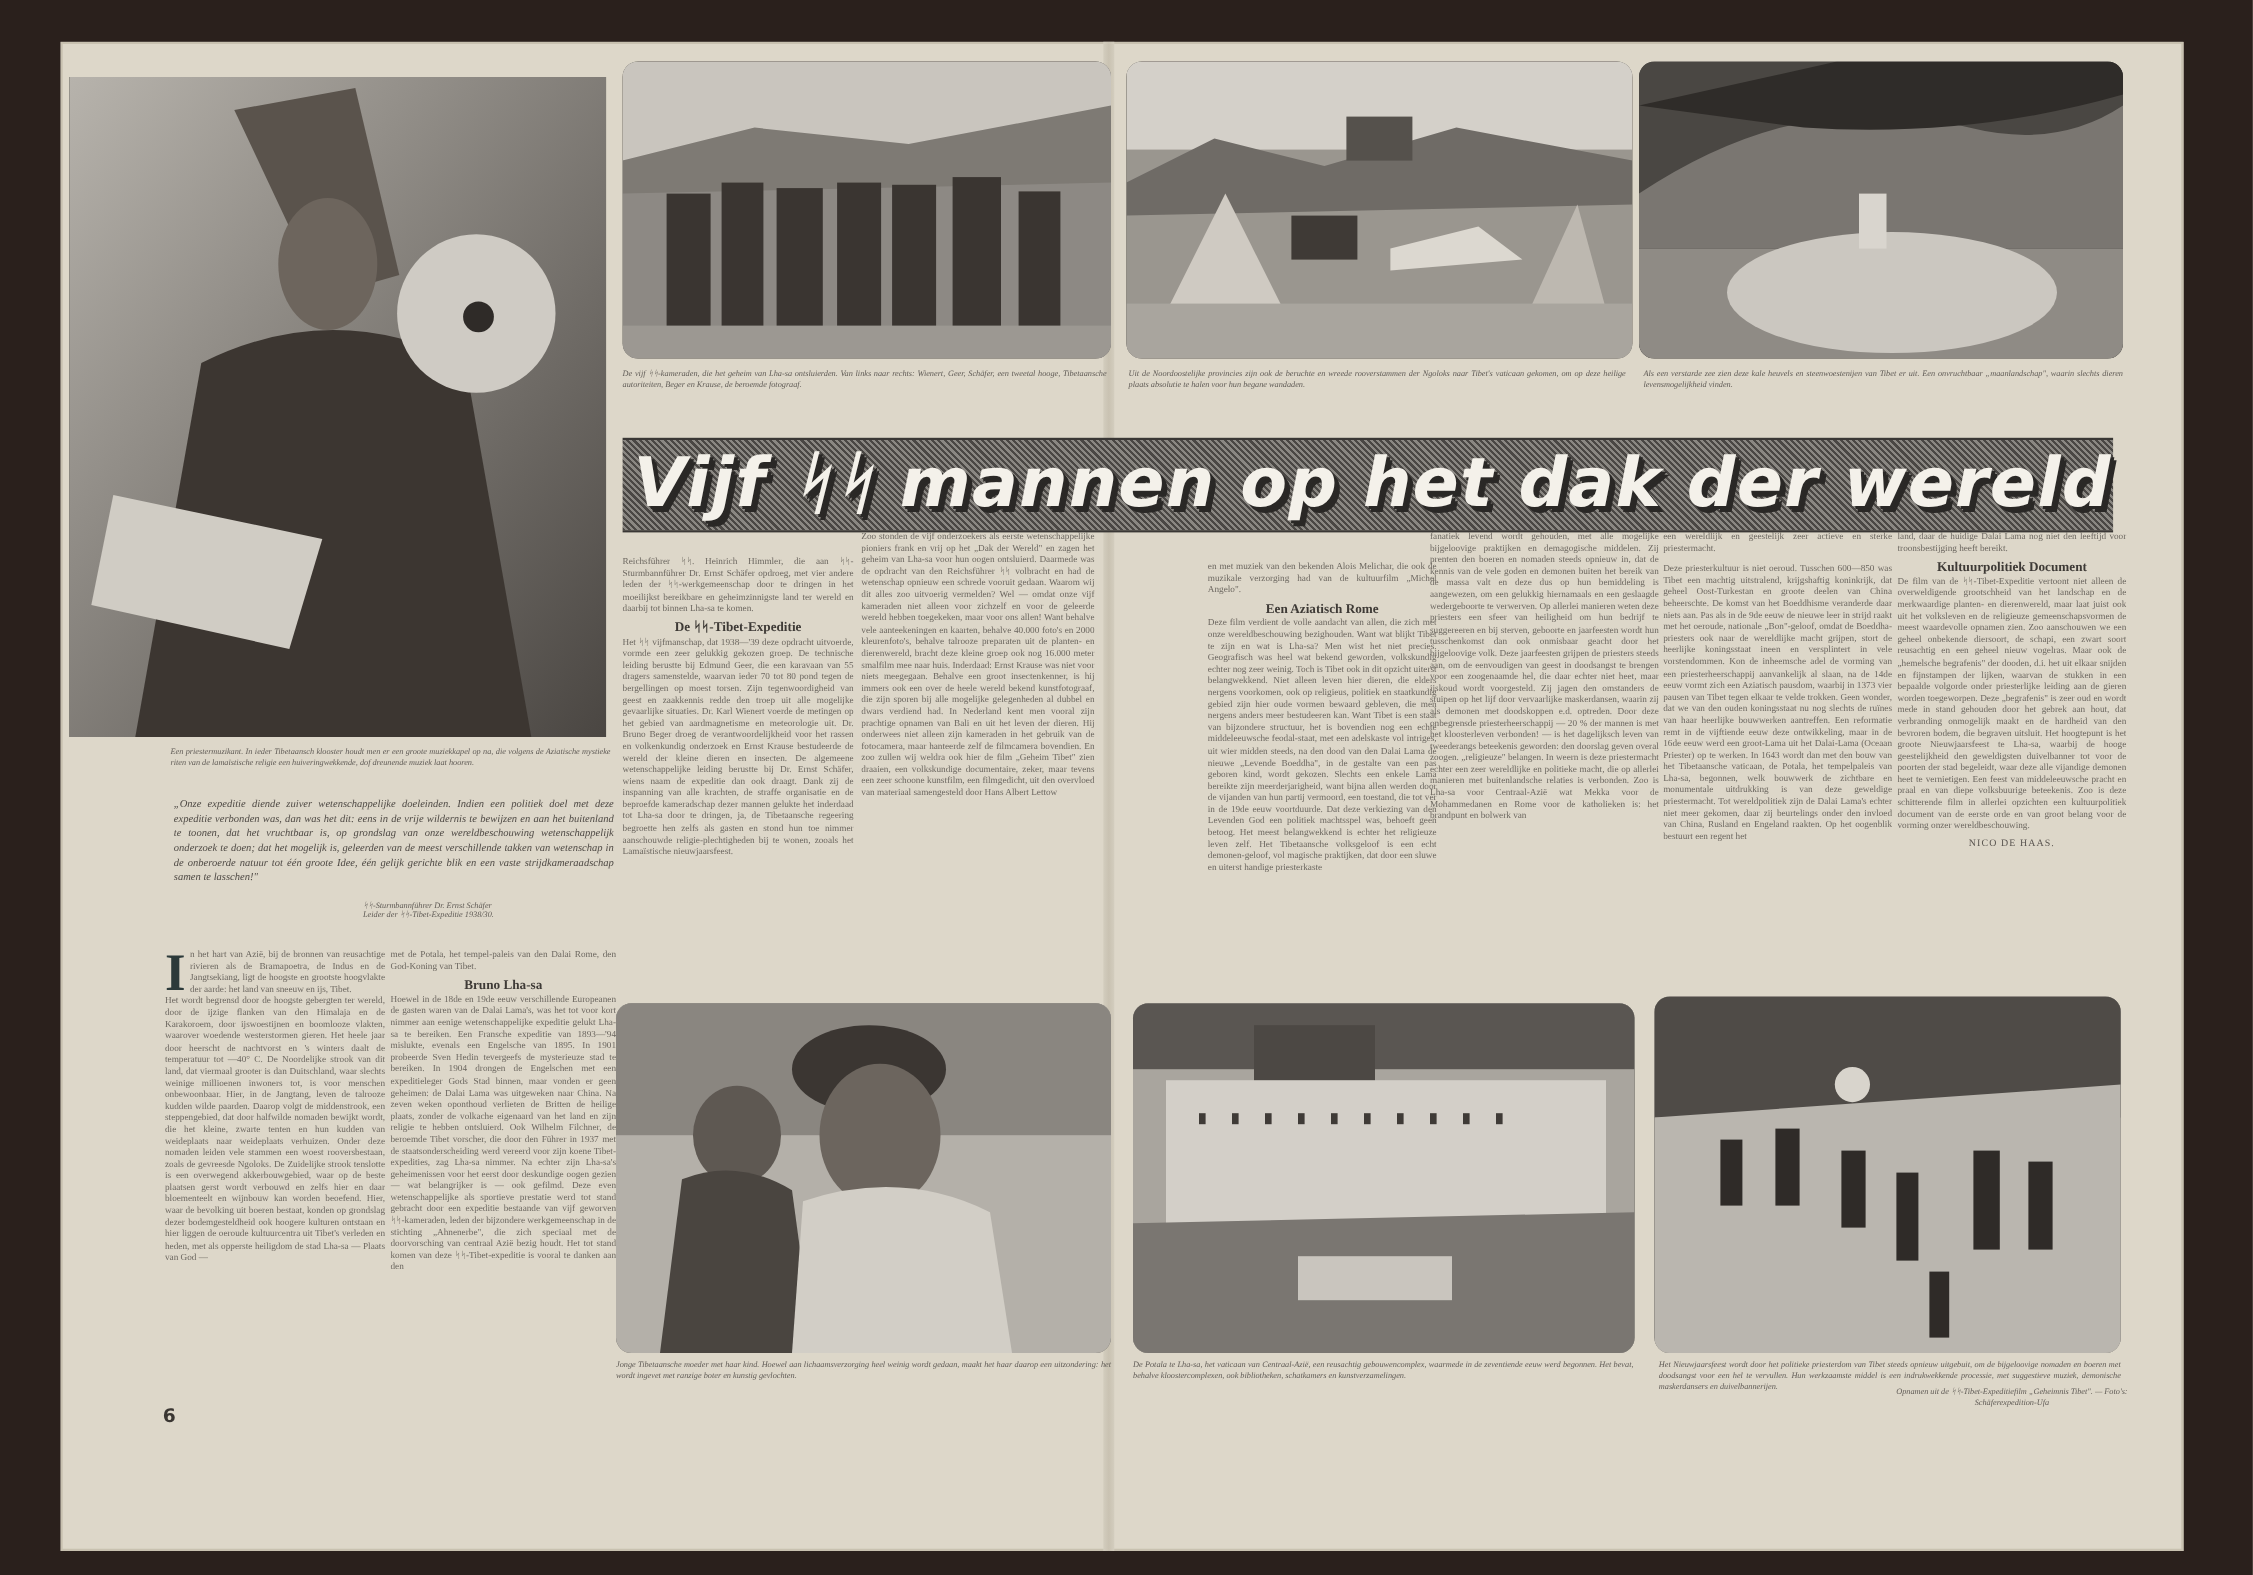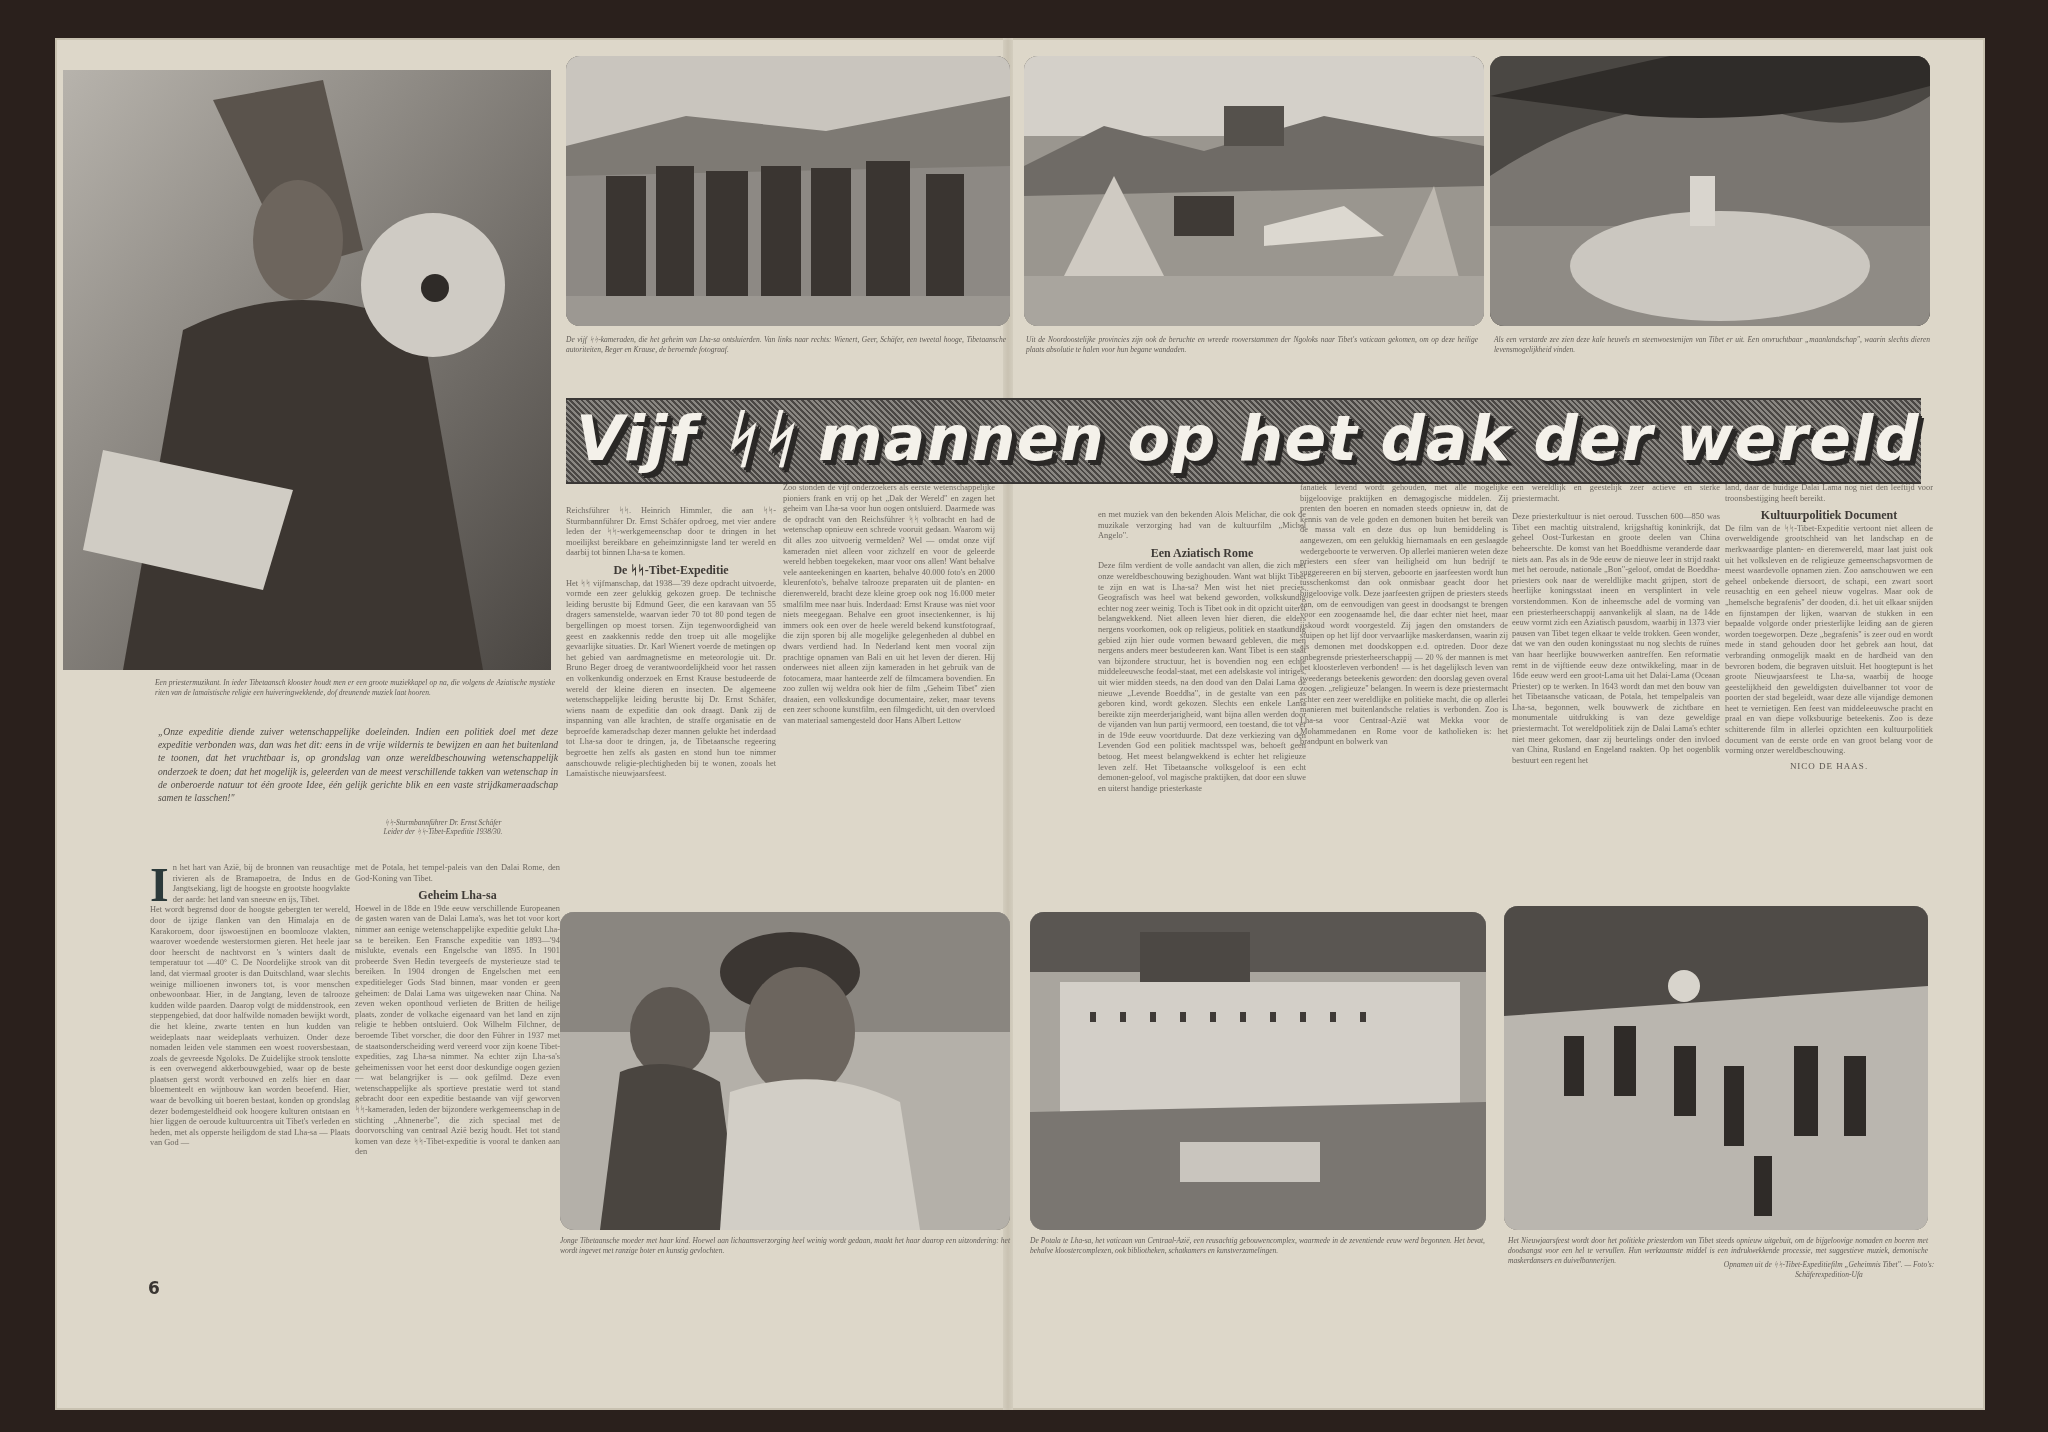--- a/index.html
+++ b/index.html
@@ -10,21 +10,21 @@
   .photo .ph{width:100%;height:100%;}
   .cap{position:absolute;font-style:italic;font-size:7.5px;line-height:10px;color:#5f5a55;text-align:justify;}
   .body{position:absolute;font-size:8.4px;line-height:10.6px;color:#6b665f;text-align:justify;overflow:hidden;}
   .body p{margin:0;}
   .sub{font-weight:bold;text-align:center;color:#3e3a36;font-size:12px;margin:6px 0 3px;}
   .banner{position:absolute;left:566px;top:398px;width:1332px;height:82px;
     background:repeating-linear-gradient(45deg,#4a4744 0 2px,#8a8782 2px 4px);border-top:2px solid #3a3735;border-bottom:2px solid #3a3735;padding-left:23px;}
   .banner span{position:absolute;left:10px;top:2px;font-family:"DejaVu Sans",sans-serif;font-weight:bold;font-style:italic;font-size:62px;color:#f4f1ea;
     text-shadow:3px 3px 0 #2a2826,5px 5px 0 #2a2826;letter-spacing:1px;white-space:nowrap;}
   .quote{position:absolute;left:158px;top:725px;width:400px;font-style:italic;font-size:9.6px;line-height:13.2px;color:#4f4a45;text-align:justify;}
-  .attr{position:absolute;left:330px;top:818px;width:226px;text-align:center;font-style:italic;font-size:7.5px;line-height:9px;color:#5f5a55;}
+  .attr{position:absolute;left:330px;top:818px;width:226px;text-align:left;font-style:italic;font-size:7.5px;line-height:9px;color:#5f5a55;}
   .dropcap{float:left;font-size:48px;line-height:40px;margin:2px 4px 0 0;color:#2c3a3a;font-weight:bold;}
   .pagenum{position:absolute;left:148px;top:1278px;font-family:"DejaVu Sans",sans-serif;font-weight:bold;font-size:17px;color:#3a3632;}
   .sig{text-align:center;font-size:9px;color:#5a5550;letter-spacing:1px;margin-top:4px;}
   .credit{position:absolute;left:1720px;top:1260px;width:218px;text-align:center;font-style:italic;font-size:7.5px;line-height:9.5px;color:#5f5a55;}
 </style>
 </head>
 <body>
 
 <div class="sheet"></div>
 <div class="fold"></div>
@@ -105,21 +105,21 @@
   <div>Leider der ᛋᛋ-Tibet-Expeditie 1938/30.</div>
 </div>
 
 <div class="body" style="left:150px;top:863px;width:200px;height:400px;">
   <span class="dropcap">I</span>
   <p>n het hart van Azië, bij de bronnen van reusachtige rivieren als de Bramapoetra, de Indus en de Jangtsekiang, ligt de hoogste en grootste hoogvlakte der aarde: het land van sneeuw en ijs, Tibet.</p>
   <p>Het wordt begrensd door de hoogste gebergten ter wereld, door de ijzige flanken van den Himalaja en de Karakoroem, door ijswoestijnen en boomlooze vlakten, waarover woedende westerstormen gieren. Het heele jaar door heerscht de nachtvorst en 's winters daalt de temperatuur tot —40° C. De Noordelijke strook van dit land, dat viermaal grooter is dan Duitschland, waar slechts weinige millioenen inwoners tot, is voor menschen onbewoonbaar. Hier, in de Jangtang, leven de talrooze kudden wilde paarden. Daarop volgt de middenstrook, een steppengebied, dat door halfwilde nomaden bewijkt wordt, die het kleine, zwarte tenten en hun kudden van weideplaats naar weideplaats verhuizen. Onder deze nomaden leiden vele stammen een woest rooversbestaan, zoals de gevreesde Ngoloks. De Zuidelijke strook tenslotte is een overwegend akkerbouwgebied, waar op de beste plaatsen gerst wordt verbouwd en zelfs hier en daar bloementeelt en wijnbouw kan worden beoefend. Hier, waar de bevolking uit boeren bestaat, konden op grondslag dezer bodemgesteldheid ook hoogere kulturen ontstaan en hier liggen de oeroude kultuurcentra uit Tibet's verleden en heden, met als opperste heiligdom de stad Lha-sa — Plaats van God —</p>
 </div>
 <div class="body" style="left:355px;top:863px;width:205px;height:400px;">
   <p>met de Potala, het tempel-paleis van den Dalai Rome, den God-Koning van Tibet.</p>
-  <div class="sub">Geheim Lha-sa</div>
+  <div class="sub">Bruno Lha-sa</div>
   <p>Hoewel in de 18de en 19de eeuw verschillende Europeanen de gasten waren van de Dalai Lama's, was het tot voor kort nimmer aan eenige wetenschappelijke expeditie gelukt Lha-sa te bereiken. Een Fransche expeditie van 1893—'94 mislukte, evenals een Engelsche van 1895. In 1901 probeerde Sven Hedin tevergeefs de mysterieuze stad te bereiken. In 1904 drongen de Engelschen met een expeditieleger Gods Stad binnen, maar vonden er geen geheimen: de Dalai Lama was uitgeweken naar China. Na zeven weken oponthoud verlieten de Britten de heilige plaats, zonder de volkache eigenaard van het land en zijn religie te hebben ontsluierd. Ook Wilhelm Filchner, de beroemde Tibet vorscher, die door den Führer in 1937 met de staatsonderscheiding werd vereerd voor zijn koene Tibet-expedities, zag Lha-sa nimmer. Na echter zijn Lha-sa's geheimenissen voor het eerst door deskundige oogen gezien — wat belangrijker is — ook gefilmd. Deze even wetenschappelijke als sportieve prestatie werd tot stand gebracht door een expeditie bestaande van vijf geworven ᛋᛋ-kameraden, leden der bijzondere werkgemeenschap in de stichting „Ahnenerbe", die zich speciaal met de doorvorsching van centraal Azië bezig houdt. Het tot stand komen van deze ᛋᛋ-Tibet-expeditie is vooral te danken aan den</p>
 </div>
 
 <div class="body" style="left:566px;top:506px;width:210px;height:420px;">
   <p>Reichsführer ᛋᛋ. Heinrich Himmler, die aan ᛋᛋ-Sturmbannführer Dr. Ernst Schäfer opdroeg, met vier andere leden der ᛋᛋ-werkgemeenschap door te dringen in het moeilijkst bereikbare en geheimzinnigste land ter wereld en daarbij tot binnen Lha-sa te komen.</p>
   <div class="sub">De ᛋᛋ-Tibet-Expeditie</div>
   <p>Het ᛋᛋ vijfmanschap, dat 1938—'39 deze opdracht uitvoerde, vormde een zeer gelukkig gekozen groep. De technische leiding berustte bij Edmund Geer, die een karavaan van 55 dragers samenstelde, waarvan ieder 70 tot 80 pond tegen de bergellingen op moest torsen. Zijn tegenwoordigheid van geest en zaakkennis redde den troep uit alle mogelijke gevaarlijke situaties. Dr. Karl Wienert voerde de metingen op het gebied van aardmagnetisme en meteorologie uit. Dr. Bruno Beger droeg de verantwoordelijkheid voor het rassen en volkenkundig onderzoek en Ernst Krause bestudeerde de wereld der kleine dieren en insecten. De algemeene wetenschappelijke leiding berustte bij Dr. Ernst Schäfer, wiens naam de expeditie dan ook draagt. Dank zij de inspanning van alle krachten, de straffe organisatie en de beproefde kameradschap dezer mannen gelukte het inderdaad tot Lha-sa door te dringen, ja, de Tibetaansche regeering begroette hen zelfs als gasten en stond hun toe nimmer aanschouwde religie-plechtigheden bij te wonen, zooals het Lamaïstische nieuwjaarsfeest.</p>
 </div>
 <div class="body" style="left:783px;top:483px;width:212px;height:420px;">
   <p>Zoo stonden de vijf onderzoekers als eerste wetenschappelijke pioniers frank en vrij op het „Dak der Wereld" en zagen het geheim van Lha-sa voor hun oogen ontsluierd. Daarmede was de opdracht van den Reichsführer ᛋᛋ volbracht en had de wetenschap opnieuw een schrede vooruit gedaan. Waarom wij dit alles zoo uitvoerig vermelden? Wel — omdat onze vijf kameraden niet alleen voor zichzelf en voor de geleerde wereld hebben toegekeken, maar voor ons allen! Want behalve vele aanteekeningen en kaarten, behalve 40.000 foto's en 2000 kleurenfoto's, behalve talrooze preparaten uit de planten- en dierenwereld, bracht deze kleine groep ook nog 16.000 meter smalfilm mee naar huis. Inderdaad: Ernst Krause was niet voor niets meegegaan. Behalve een groot insectenkenner, is hij immers ook een over de heele wereld bekend kunstfotograaf, die zijn sporen bij alle mogelijke gelegenheden al dubbel en dwars verdiend had. In Nederland kent men vooral zijn prachtige opnamen van Bali en uit het leven der dieren. Hij onderwees niet alleen zijn kameraden in het gebruik van de fotocamera, maar hanteerde zelf de filmcamera bovendien. En zoo zullen wij weldra ook hier de film „Geheim Tibet" zien draaien, een volkskundige documentaire, zeker, maar tevens een zeer schoone kunstfilm, een filmgedicht, uit den overvloed van materiaal samengesteld door Hans Albert Lettow</p>

